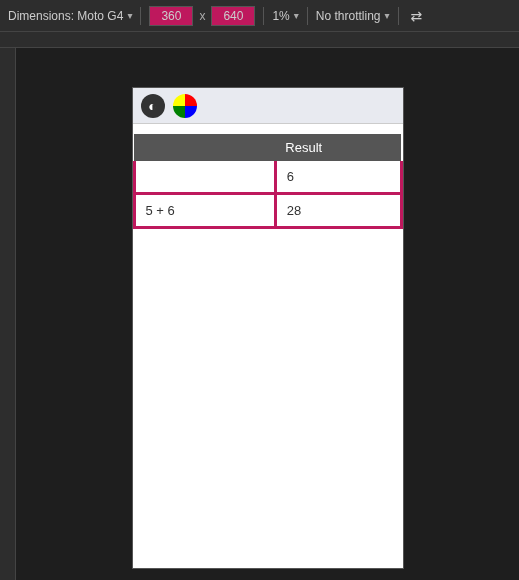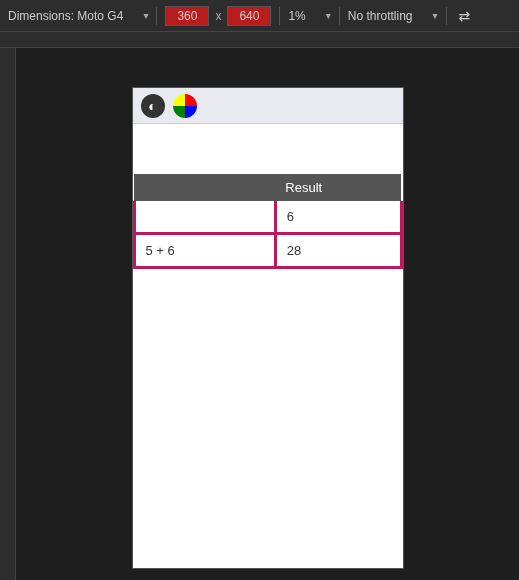--- a/index.html
+++ b/index.html
@@ -19,41 +19,41 @@
       background-color: #2d2d2d;
       height: 32px;
       padding: 0 8px;
       gap: 6px;
       border-bottom: 1px solid #444;
     }
 
     .toolbar-item {
       display: flex;
       align-items: center;
-      gap: 20px;
+      gap: 4px;
       color: #ccc;
       font-size: 12px;
       cursor: pointer;
       white-space: nowrap;
     }
 
     .toolbar-item .chevron {
       font-size: 10px;
       color: #aaa;
     }
 
     .toolbar-separator {
       width: 1px;
       height: 18px;
       background: #555;
       margin: 0 2px;
     }
 
     .dimension-box {
-      background: #b91c1c;
+      background: #be185d;
       border: 1px solid #555;
       color: #ccc;
       font-size: 12px;
       width: 44px;
       height: 20px;
       text-align: center;
       outline: none;
     }
 
     .dim-x {
@@ -142,21 +142,20 @@
     }
 
     .icon-colorful {
       background: conic-gradient(red 0deg 90deg, blue 90deg 180deg, green 180deg 270deg, yellow 270deg 360deg);
     }
 
     
     .page-content {
       padding: 10px 0;
       background: #fff;
-      margin-top: 40px;
     }
 
     
     .data-table {
       border-collapse: collapse;
       width: 100%;
       font-size: 13px;
     }
 
     .data-table th {

